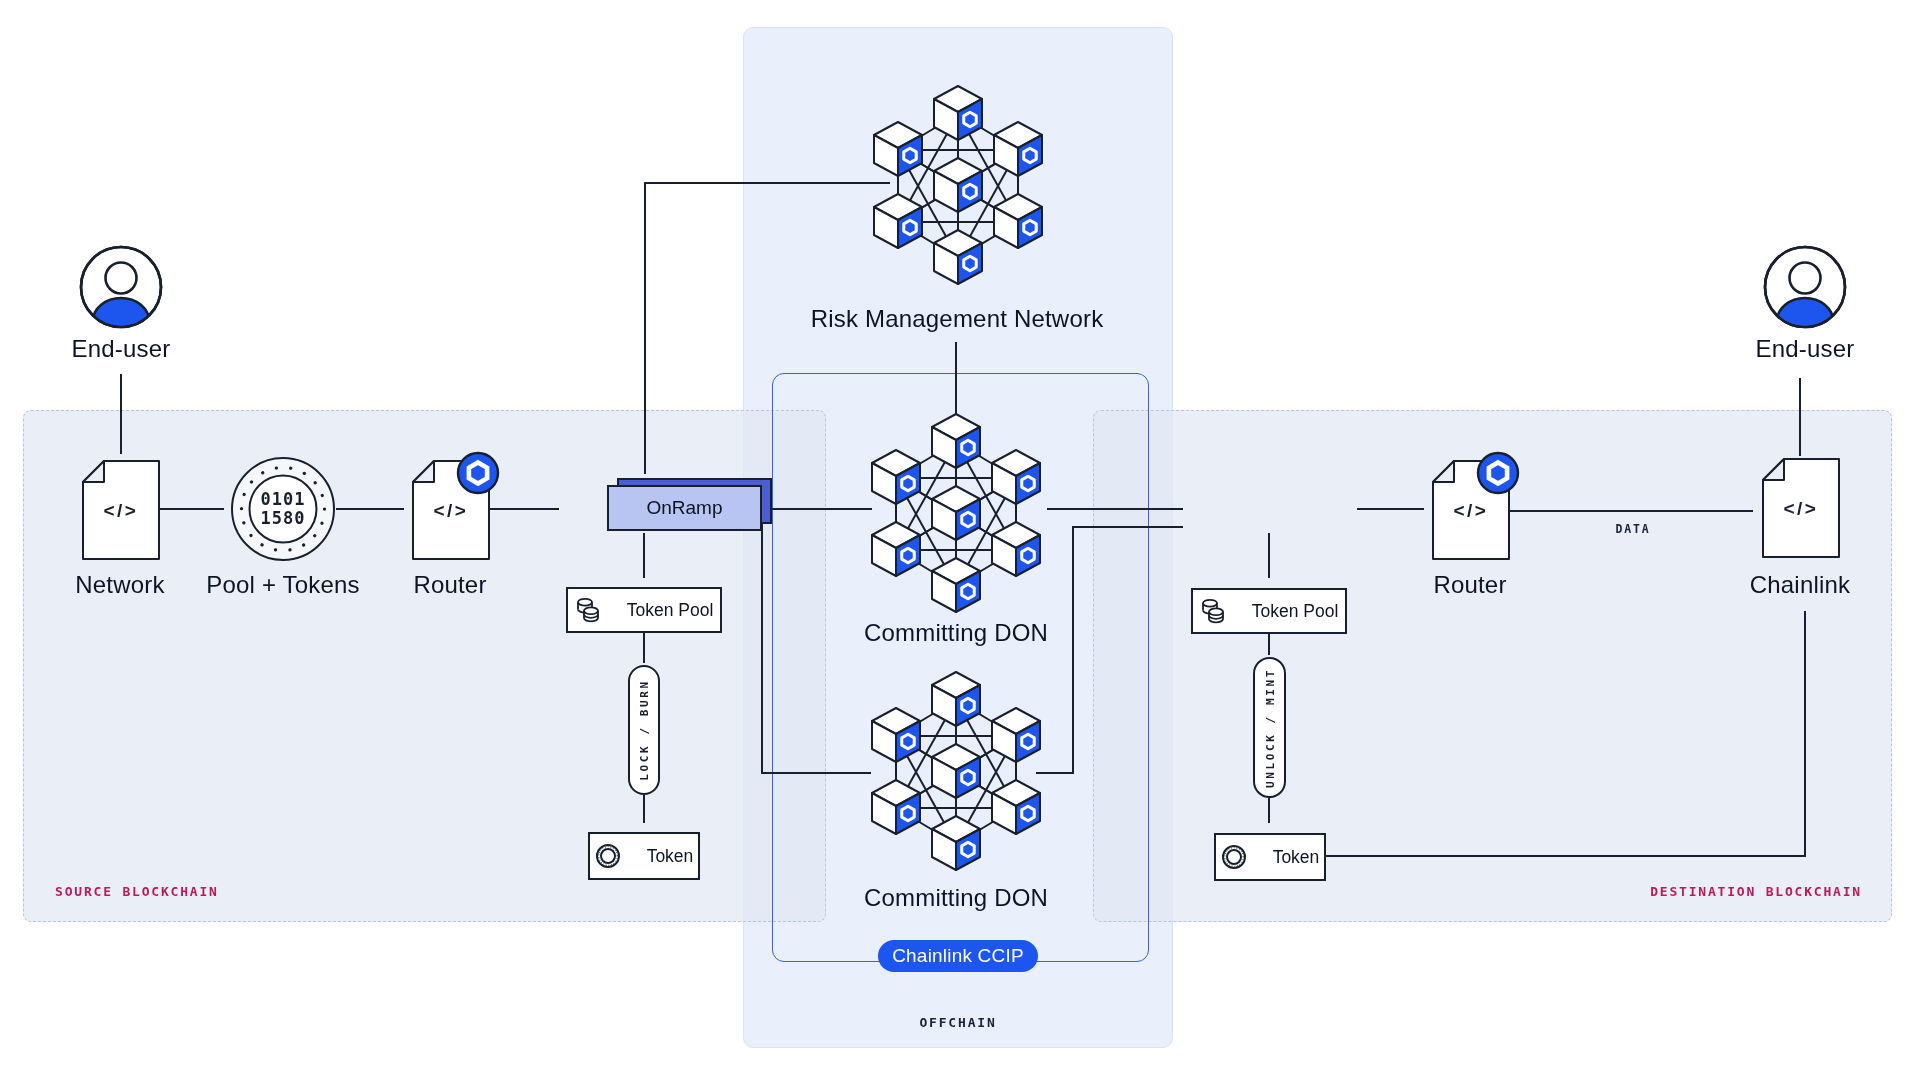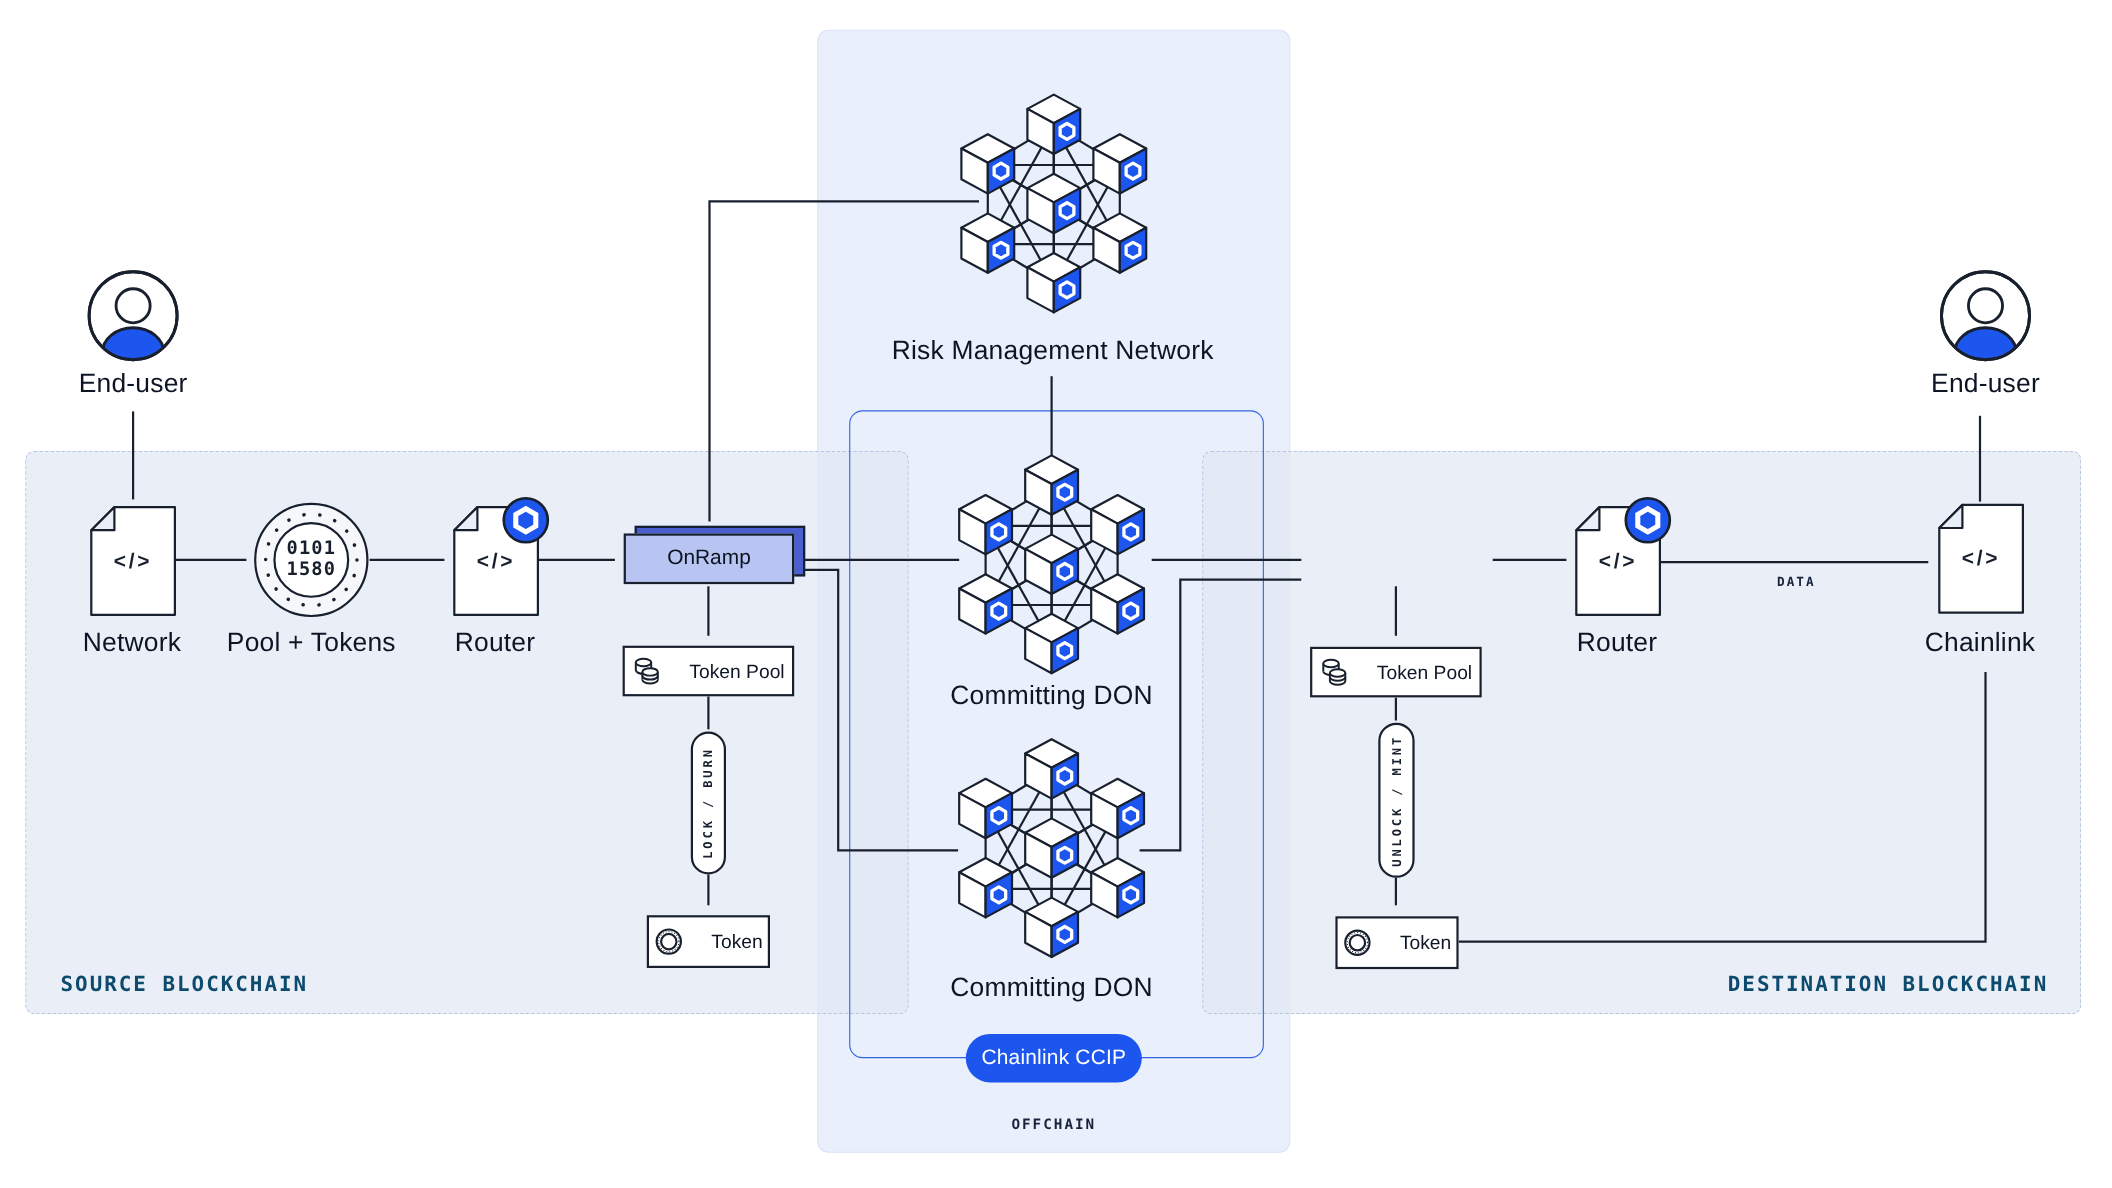--- a/index.html
+++ b/index.html
@@ -25,56 +25,56 @@
   .dst-panel{left:1093px;width:799px;}
   .ccip-box{position:absolute;left:772px;top:373px;width:377px;height:589px;
     border:1.6px solid var(--ccip-border);border-radius:12px;}
 
   #wires{position:absolute;left:0;top:0;}
   #wires path{stroke:var(--line);stroke-width:2;fill:none;}
   .arrhead{fill:var(--line);}
   .lbl{position:absolute;transform:translateX(-50%);white-space:nowrap;
     font-size:24px;font-weight:500;letter-spacing:0.2px;color:var(--ink);line-height:22px;}
   .region-lbl{position:absolute;font-family:"DejaVu Sans Mono",monospace;font-weight:700;
-    font-size:19px;letter-spacing:1.8px;color:#0c4a6e;}
+    font-size:13px;letter-spacing:1.8px;color:#be185d;}
   .data-lbl{position:absolute;transform:translateX(-50%);font-family:"DejaVu Sans Mono",monospace;
     font-weight:700;font-size:11.5px;letter-spacing:1.8px;color:#18223a;}
 
   .doc{position:absolute;width:78px;height:100px;}
   .doc svg{position:absolute;left:0;top:0;overflow:visible;}
   .doc .code{position:absolute;left:0;top:40px;width:78px;text-align:center;
     font-size:19px;font-weight:600;letter-spacing:2.5px;color:var(--line);}
 
   .avatar{position:absolute;width:84px;height:84px;}
   .coin{position:absolute;width:106px;height:106px;}
   .coin .binary{position:absolute;inset:0;display:flex;flex-direction:column;align-items:center;
     justify-content:center;font-family:"DejaVu Sans Mono",monospace;font-weight:700;
     font-size:17px;line-height:19px;letter-spacing:1px;color:var(--line);}
 
-  .ramp{position:absolute;width:165px;height:53px;}
+  .ramp{position:absolute;width:165px;height:53px;margin-left:40px;}
   .ramp .back{position:absolute;right:0;top:0;width:155px;height:46px;
     background:var(--ramp-back);border:2px solid var(--line);}
   .ramp .front{position:absolute;left:0;top:7px;width:155px;height:46px;
     background:var(--ramp-front);border:2px solid var(--line);
     display:flex;align-items:center;justify-content:center;
     font-size:19px;font-weight:500;color:#0c1322;}
   .ramp.wide .back,.ramp.wide .front{width:158px;}
 
   .box{position:absolute;background:#fff;border:2px solid var(--line);
     display:flex;align-items:center;justify-content:center;gap:26px;
     font-size:17.5px;font-weight:500;color:var(--ink);}
 
   .vpill{position:absolute;background:#fff;border:2px solid var(--line);border-radius:18px;}
   .vpill span{position:absolute;left:50%;top:50%;transform:translate(-50%,-50%) rotate(-90deg);
     white-space:nowrap;font-family:"DejaVu Sans Mono",monospace;font-weight:700;
     font-size:11px;letter-spacing:2.6px;color:var(--line);}
 
   .cluster{position:absolute;width:176px;height:202px;}
 
-  .ccip-pill{position:absolute;left:878px;top:940px;width:160px;height:44px;border-radius:22px;
+  .ccip-pill{position:absolute;left:878px;top:940px;width:160px;height:32px;border-radius:22px;
     background:var(--accent);display:flex;align-items:center;justify-content:center;
     color:#fff;font-size:19px;font-weight:500;letter-spacing:0.2px;}
 </style>
 </head>
 <body>
 
 <div id="canvas">
 
   <div class="offchain-panel"></div>
   <div class="chain-panel src-panel"></div>

